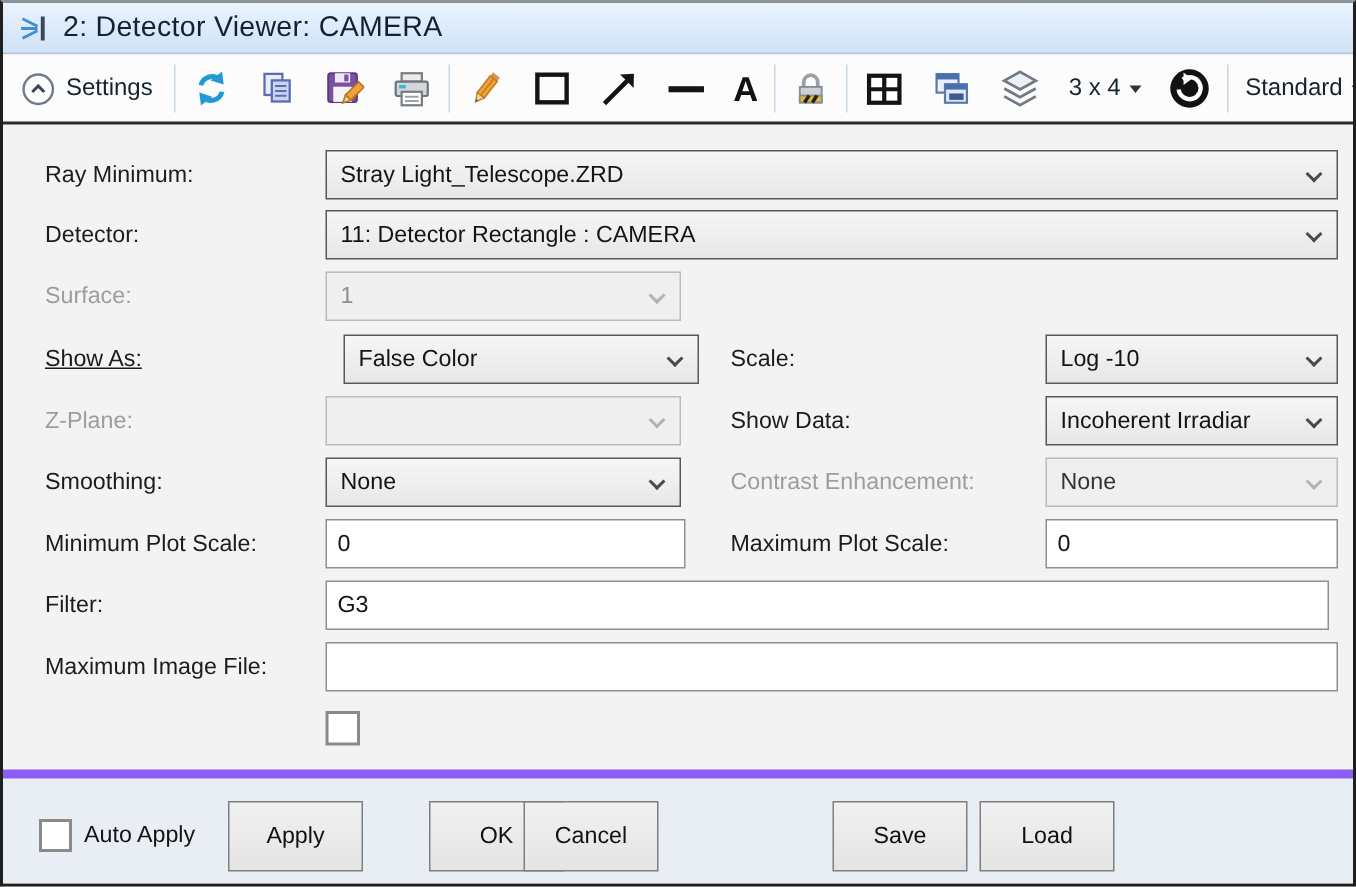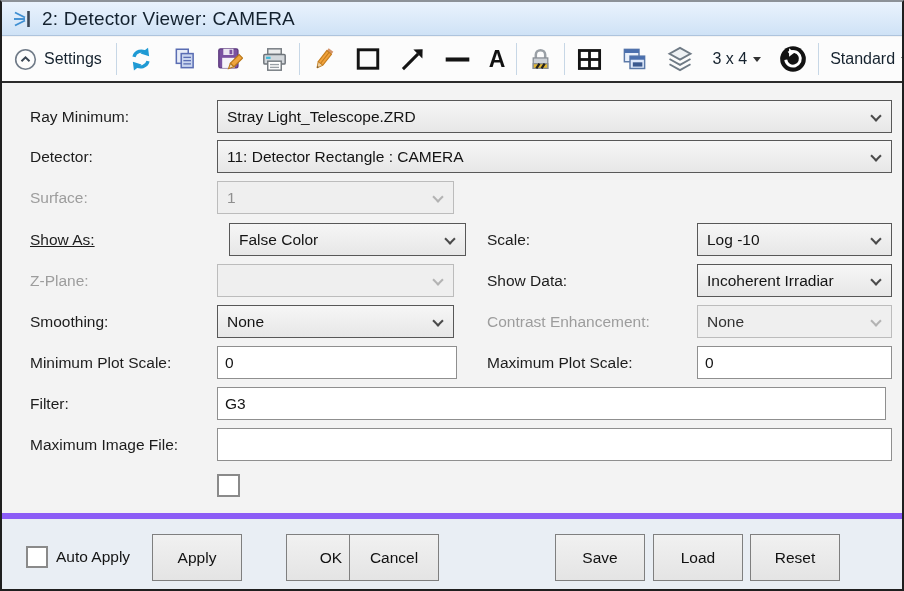--- a/index.html
+++ b/index.html
@@ -357,16 +357,15 @@
   <div class="footer">
     <span class="cb"></span>
     <span class="auto-apply-label">Auto Apply</span>
 
     <button class="btn" style="left:150px;">Apply</button>
     <button class="btn" style="left:237px;margin-left:47px;">OK</button>
     <button class="btn" style="left:347px;">Cancel</button>
 
     <button class="btn" style="left:553px;">Save</button>
     <button class="btn" style="left:651px;">Load</button>
-    <button class="btn" style="left:748px;">Reset</button>
   </div>
 
 </div>
 
 </body></html>

